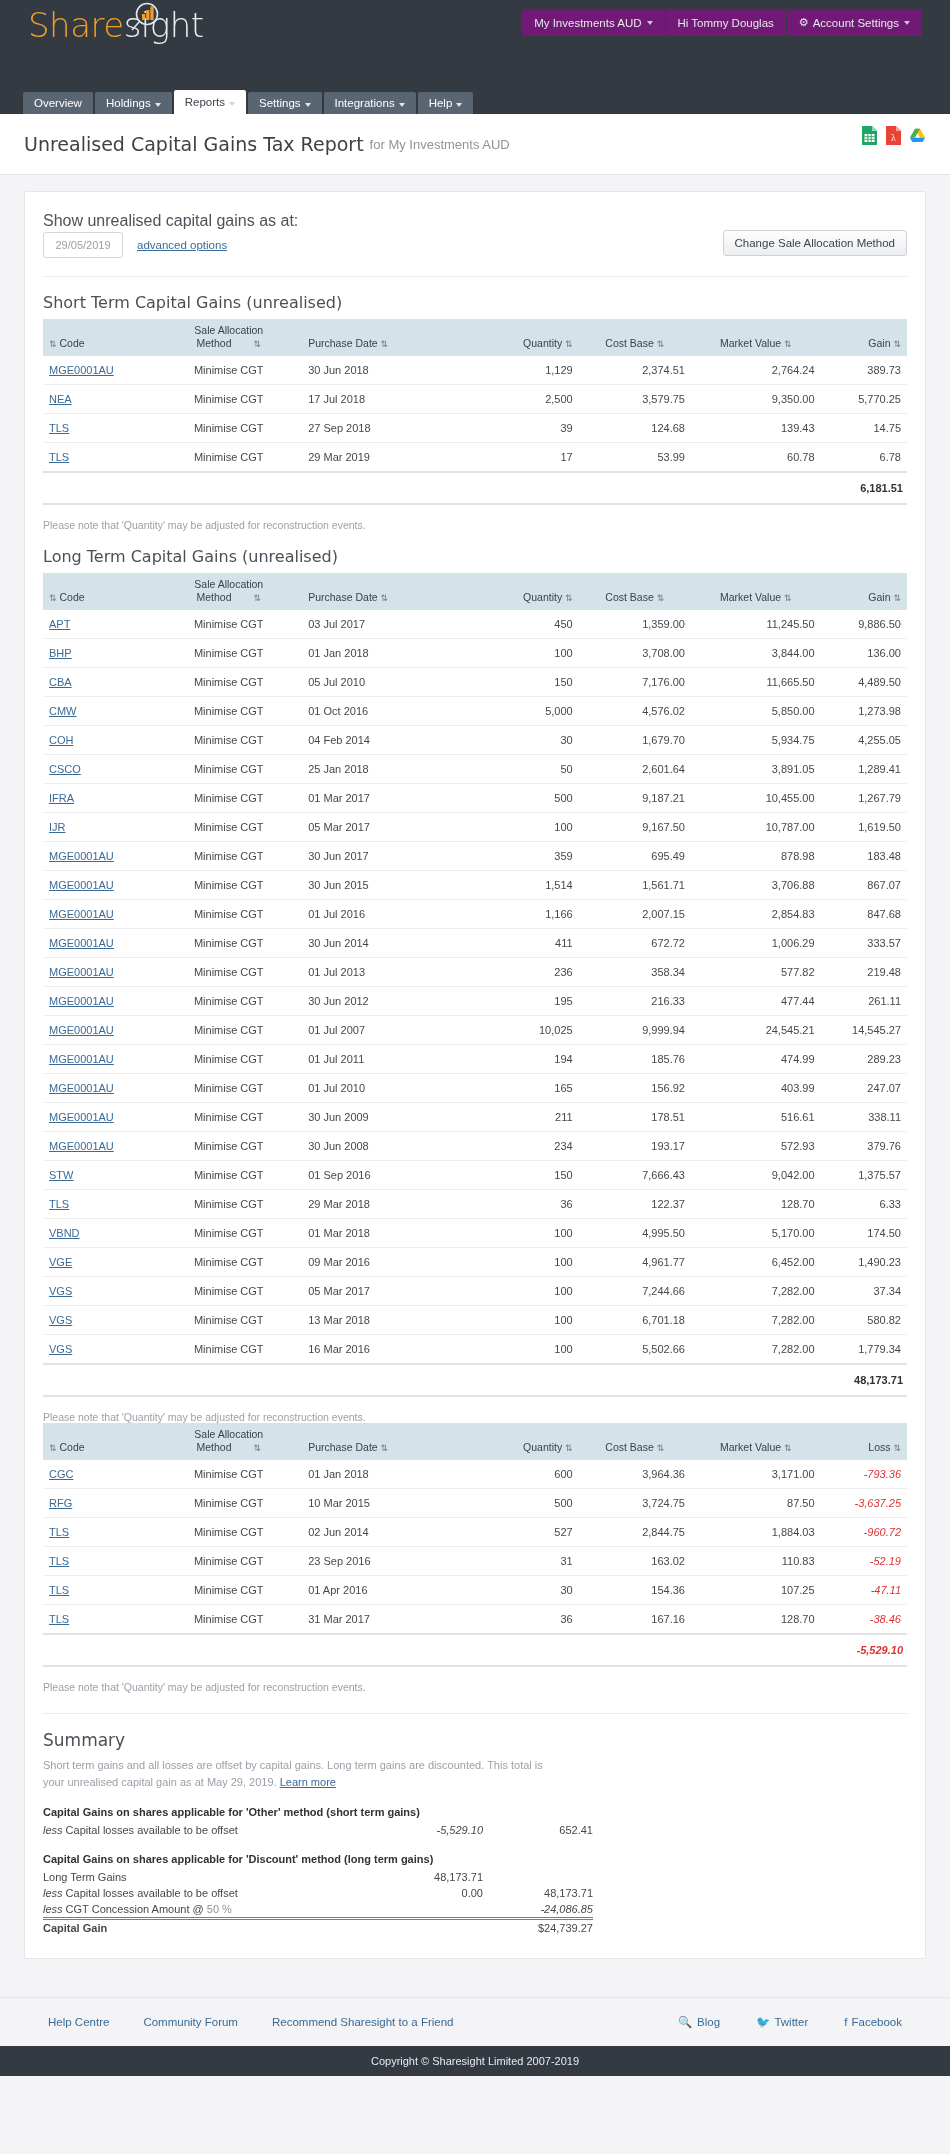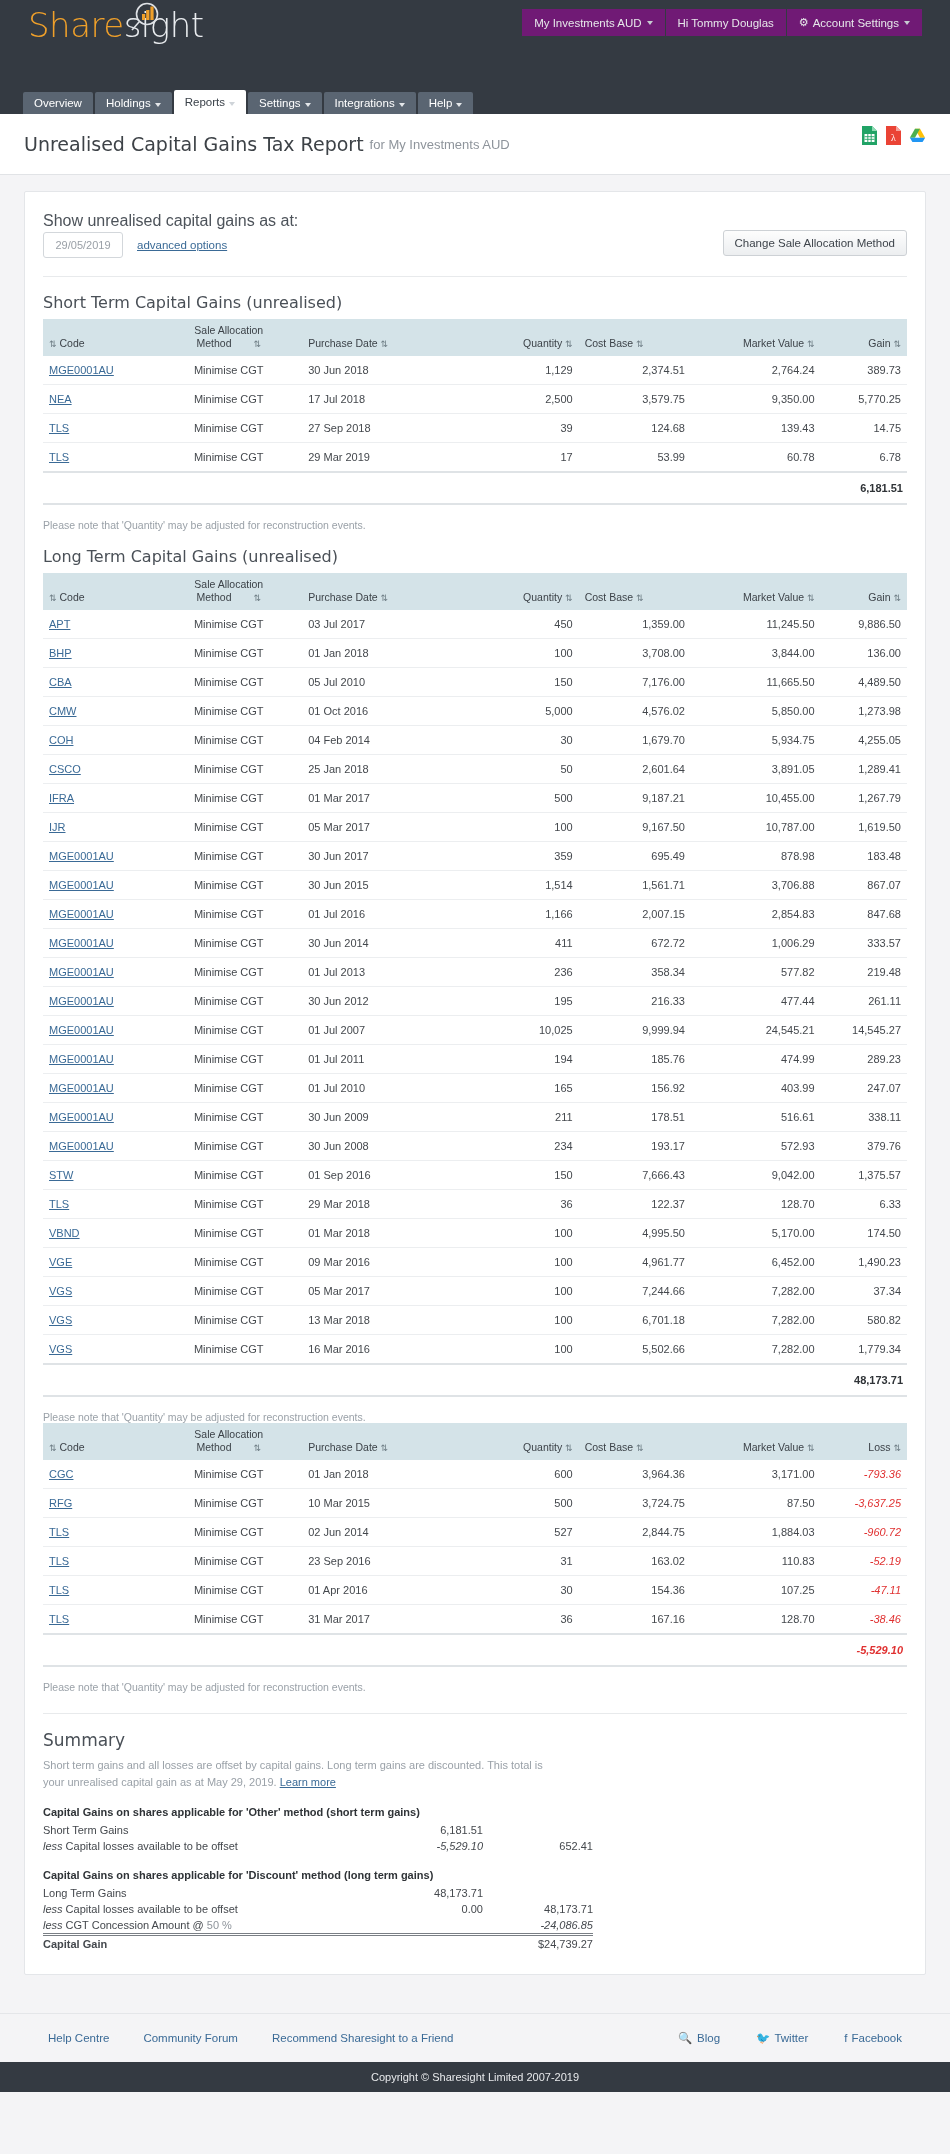--- a/index.html
+++ b/index.html
@@ -186,22 +186,22 @@
     font-size: 10.5px;
     font-weight: 400;
     padding: 5px 6px 7px 6px;
     vertical-align: bottom;
     white-space: nowrap;
   }
   th.c-code { text-align: left; width: 13%; padding-left: 2px; }
   th.c-meth { text-align: center; width: 17%; }
   th.c-date { text-align: left; width: 20%; }
   th.c-qty  { text-align: right; width: 12%; }
-  th.c-cost { text-align: left; width: 13%; }
-  th.c-mkt  { text-align: right; width: 15%; }
+  th.c-cost { text-align: center; width: 13%; }
+  th.c-mkt  { text-align: center; width: 15%; }
   th.c-gain { text-align: right; width: 10%; padding-right: 4px; }
   .sortic { color: #6d7c84; font-size: 9px; }
   .thmeth { display: block; text-align: center; line-height: 1.25; }
   .meth-wrap { display:flex; align-items:flex-end; justify-content:center; }
   .meth-wrap .sortic { margin-left: 22px; }
 
   table.rpt tbody td {
     font-size: 11px;
     color: #44484d;
     padding: 8px 6px;
@@ -799,25 +799,20 @@
   <div class="sum-desc">
     <span>Short term gains and all losses are offset by capital gains. Long term gains are discounted. This total is</span><br>
     <span>your unrealised capital gain as at May 29, 2019.</span>
     <span class="learn">Learn more</span>
   </div>
 
   <div class="sum-block">
     <div class="sum-head">Capital Gains on shares applicable for 'Other' method (short term gains)</div>
     <table class="sum">
       <tbody>
-            <tr>
-        <td class="s-label">Short Term Gains</td>
-        <td class="s-v1">6,181.51</td>
-        <td class="s-v2"></td>
-      </tr>
       <tr>
         <td class="s-label"><span class="s-it">less</span><span> Capital losses available to be offset</span></td>
         <td class="s-v1 neg">-5,529.10</td>
         <td class="s-v2">652.41</td>
       </tr>
     </tbody>
         </table>
   </div>
 
   <div class="sum-block">

